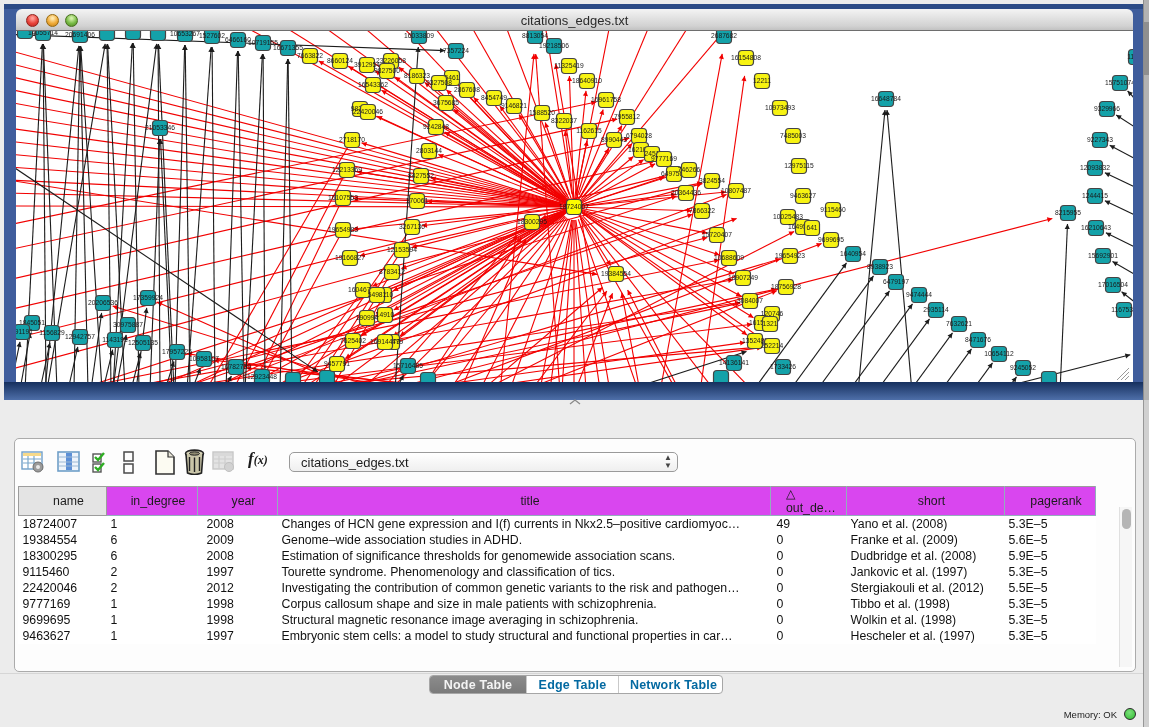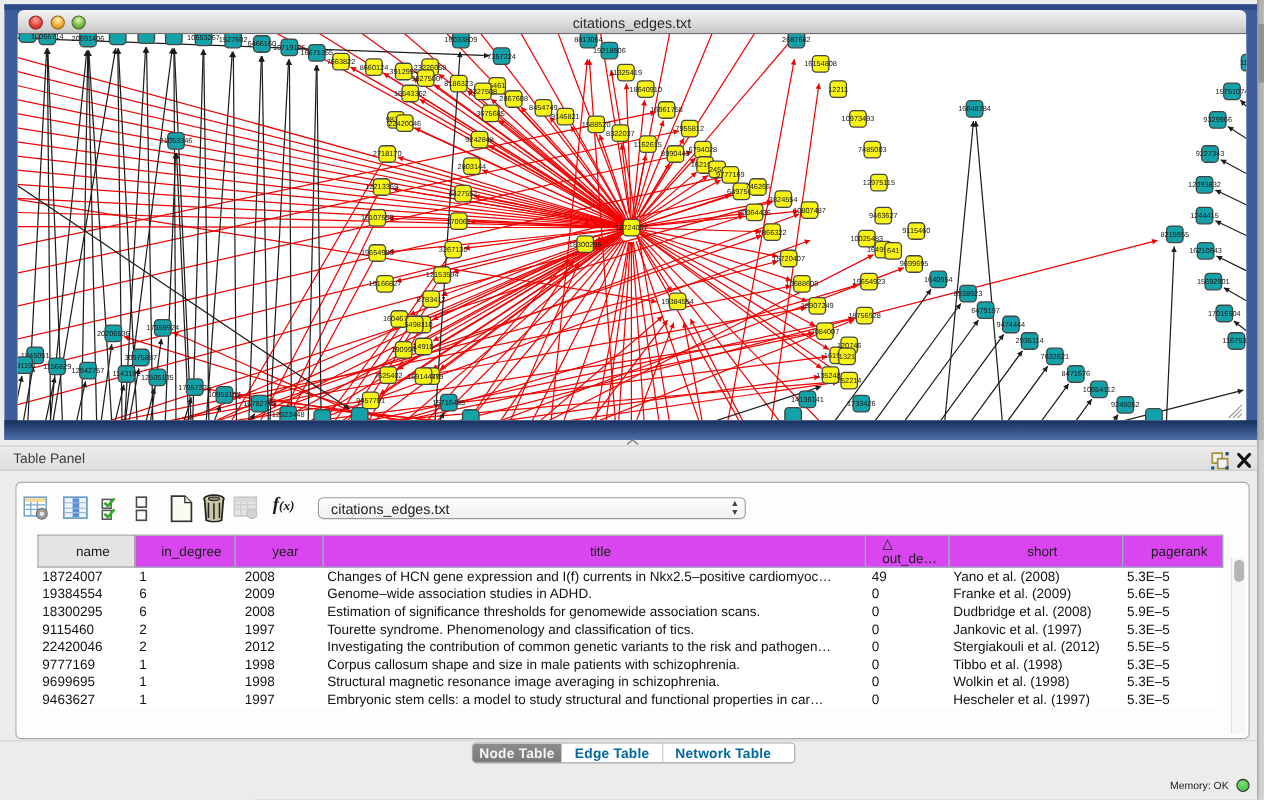--- a/index.html
+++ b/index.html
@@ -42,21 +42,21 @@
 #tp-box { position:absolute; left:14px; top:438px; width:1122px; height:234px;
   background:#fdfdfd; border:1px solid #ababab; border-radius:5px; }
 #toolbar { position:absolute; left:0; top:0; width:100%; height:46px; }
 #combo { position:absolute; left:274px; top:13px; width:389px; height:20px;
   border:1px solid #9a9a9a; border-radius:5px;
   background:linear-gradient(#ffffff,#efefef); }
 #combo .txt { position:absolute; left:11px; top:2px; font-size:13px; color:#1c1c1c; }
 #combo .arr { position:absolute; right:5px; top:1px; font-size:8px; color:#444; line-height:8px; text-align:center;}
 
 table#grid { position:absolute; left:3px; top:47px; border-collapse:collapse;
-  font-size:12.3px; color:#111; table-layout:fixed; width:1077px; background:#fff;margin-left:16px; }
+  font-size:12.3px; color:#111; table-layout:fixed; width:1077px; background:#fff; }
 #grid th { height:20px; background:#d946ef; border:1px solid #93aebc;
   border-top:1px solid #9c9c9c; font-weight:normal; font-size:12.3px; color:#1c1c1c; padding:0 0 0 12px; }
 #grid th.c1 { background:#e4e4e4; border:1px solid #9c9c9c; }
 #grid td { height:16px; padding:0 0 0 4px; white-space:nowrap; overflow:hidden; }
 #grid .c1 { width:88px; }
 #grid .c2 { width:91px; }
 #grid .c3 { width:80px; }
 #grid .c4 { width:493px; }
 #grid .c5 { width:76px; }
 #grid .c6 { width:158px; }
@@ -782,33 +782,20 @@
     </div>
   </div>
   <div id="rstrip">
       <div class="th"></div>
     </div>
   <div id="rstrip2"></div>
 
   <svg style="position:absolute;left:568px;top:399px" width="14" height="6" viewBox="0 0 14 6">
       <path d="M2 5 L7 1 L12 5" stroke="#8a8a8a" stroke-width="1.3" fill="none"></path>
     </svg>
-  <div id="tp-head">
-    <div class="t">Table Panel</div>
-    <svg class="fl" style="left:1101px" width="17" height="16" viewBox="0 0 17 16">
-      <rect x="1" y="1" width="9" height="9" fill="#eef3fa" stroke="#a59338" stroke-width="1.6"></rect>
-      <rect x="6" y="6" width="9" height="9" fill="#eef3fa" stroke="#a59338" stroke-width="1.6"></rect>
-      <rect x="13" y="0" width="3" height="3" fill="#1d4f7e"></rect>
-      <rect x="0" y="13" width="3" height="3" fill="#1d4f7e"></rect>
-      <rect x="13" y="13" width="3" height="3" fill="#1d4f7e"></rect>
-    </svg>
-    <svg class="fl" style="left:1124px" width="14" height="15" viewBox="0 0 14 15">
-      <path d="M2 2 L12 13 M12 2 L2 13" stroke="#111" stroke-width="2.8" stroke-linecap="round"></path>
-    </svg>
-  </div>
 
   <div id="tp-box">
     <div id="toolbar">
       <svg style="position:absolute;left:6px;top:11px" width="24" height="24" viewBox="0 0 24 24">
         <rect x="1" y="2" width="20" height="17" fill="#fff" stroke="#6f9fc8" stroke-width="1.4"></rect>
         <rect x="2" y="3" width="18" height="3" fill="#f6d98a"></rect>
         <path d="M2 9 H20 M2 13 H20 M7 6 V19 M13 6 V19" stroke="#7aa8cc" stroke-width="1.2"></path>
         <circle cx="17" cy="17" r="5" fill="#9b9b9b" stroke="#6e6e6e"></circle>
         <circle cx="17" cy="17" r="2" fill="#e8e8e8"></circle>
       </svg>
@@ -934,21 +921,21 @@
           </tr>
     </tbody>
       </table>
     <div id="vscroll">
         <div class="th"></div>
       </div>
   </div>
 
   <div id="botline"></div>
   <div id="tabs">
-    <div class="seg sel" style="width:80px">Node Table</div>
+    <div class="seg sel" style="width:96px">Node Table</div>
       <div class="sep"></div>
     <div class="seg" style="width:91px">Edge Table</div>
       <div class="sep"></div>
     <div class="seg" style="width:109px">Network Table</div>
   </div>
   <div id="mem">Memory: OK</div>
   <div id="memdot"></div>
 </div>
 
 </body></html>

